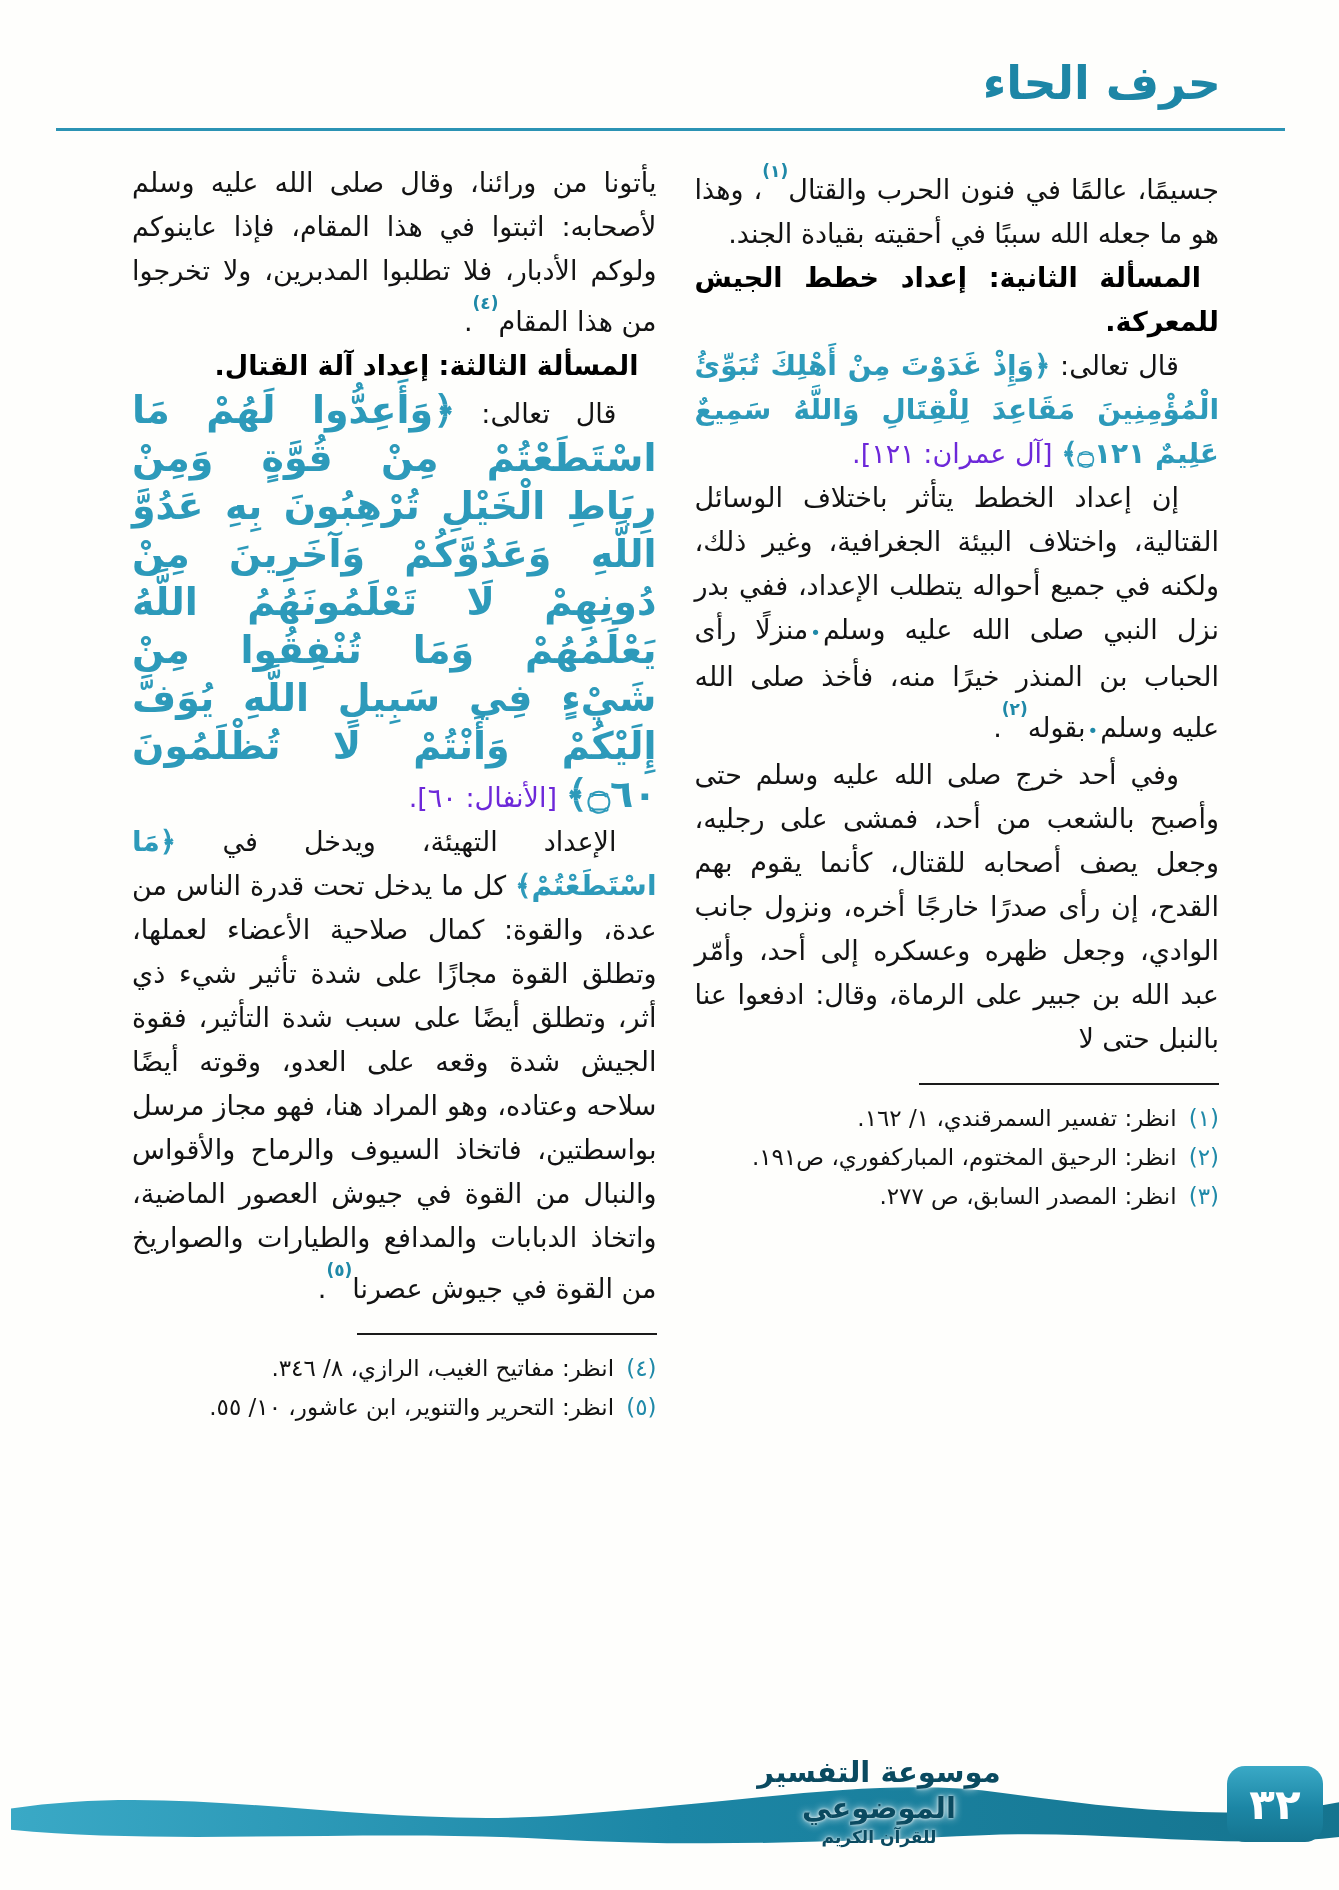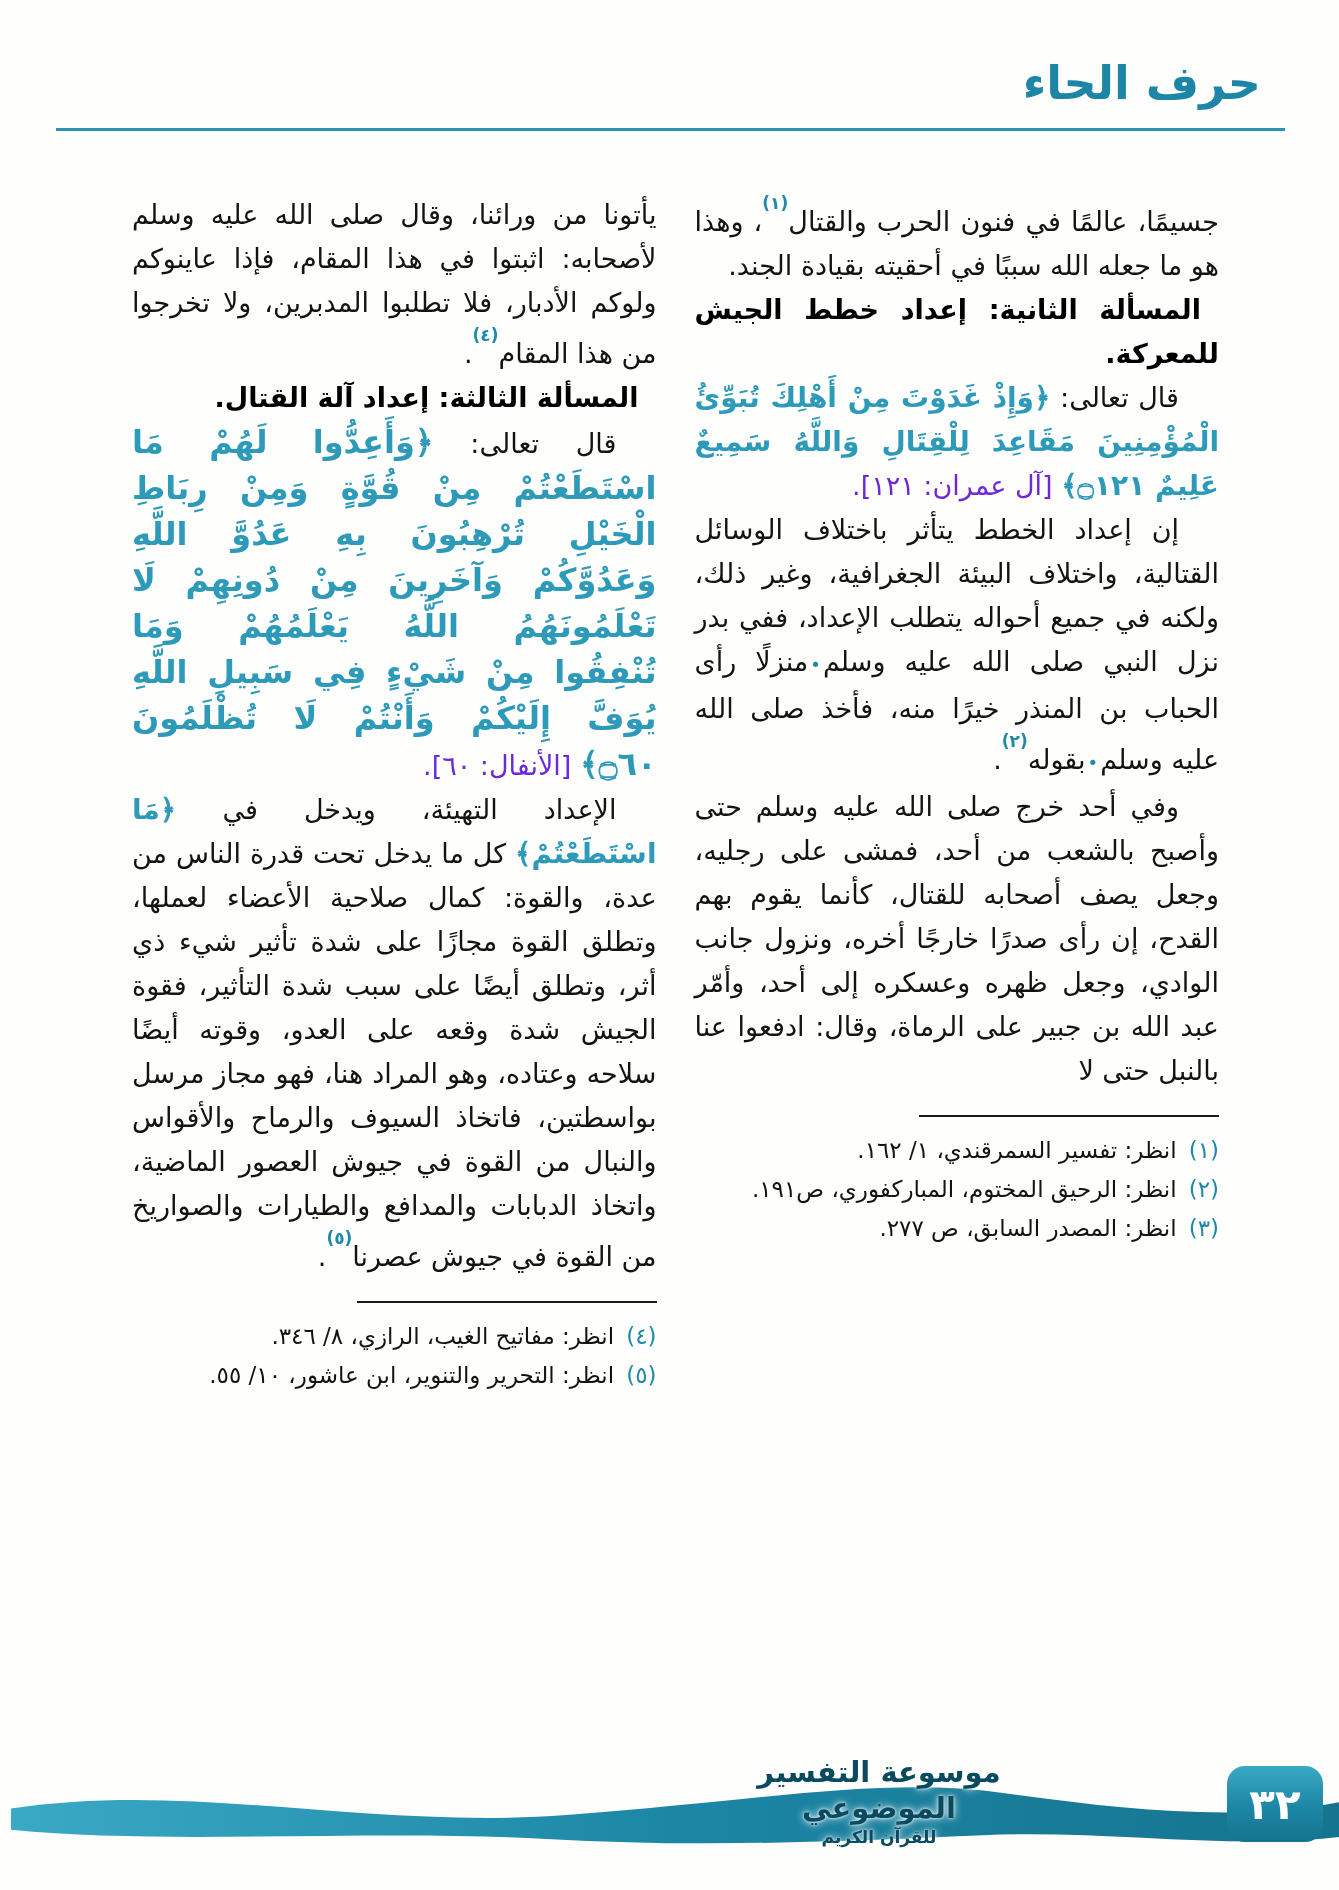--- a/index.html
+++ b/index.html
@@ -14,36 +14,36 @@
     direction:rtl;
     overflow:hidden;
   }
 
   
   .page-header { padding-top:54px; }
   .chapter-title {
     font-size:46px; font-weight:bold;
     color:#1d86a6;
     text-align:right;
-    padding-left:60px; padding-right:78px;
+    padding-left:60px; padding-right:118px;
     line-height:58px;
   }
   .header-rule {
     height:3px;
     background:#2b93b4;
     margin:16px 54px 0 56px;
   }
 
   
   .content {
     display:flex;
     gap:38px;
     padding:30px 120px 0 132px;
   }
-  .col { flex:1; min-width:0;margin-top:32px; }
+  .col { flex:1; min-width:0; }
 
   p.body {
     font-size:27px;
     line-height:44px;
     text-align:justify;
     color:#131313;
     text-indent:40px;
   }
   p.no-indent { text-indent:0; }
 
@@ -57,21 +57,21 @@
   }
 
   .quran {
     color:#2d9aba;
     font-weight:bold;
   }
   .verse-block {
     line-height:50px;
   }
   .verse-block .quran {
-    font-size:32px;
+    font-size:38px;
     word-spacing:6px;
   }
   .inline-quran { font-size:28px; }
   .verse-ref { color:#6d28d9; }
 
   .fn-mark {
     color:#1f89a8;
     font-size:17px;
     font-weight:bold;
     position:relative;

